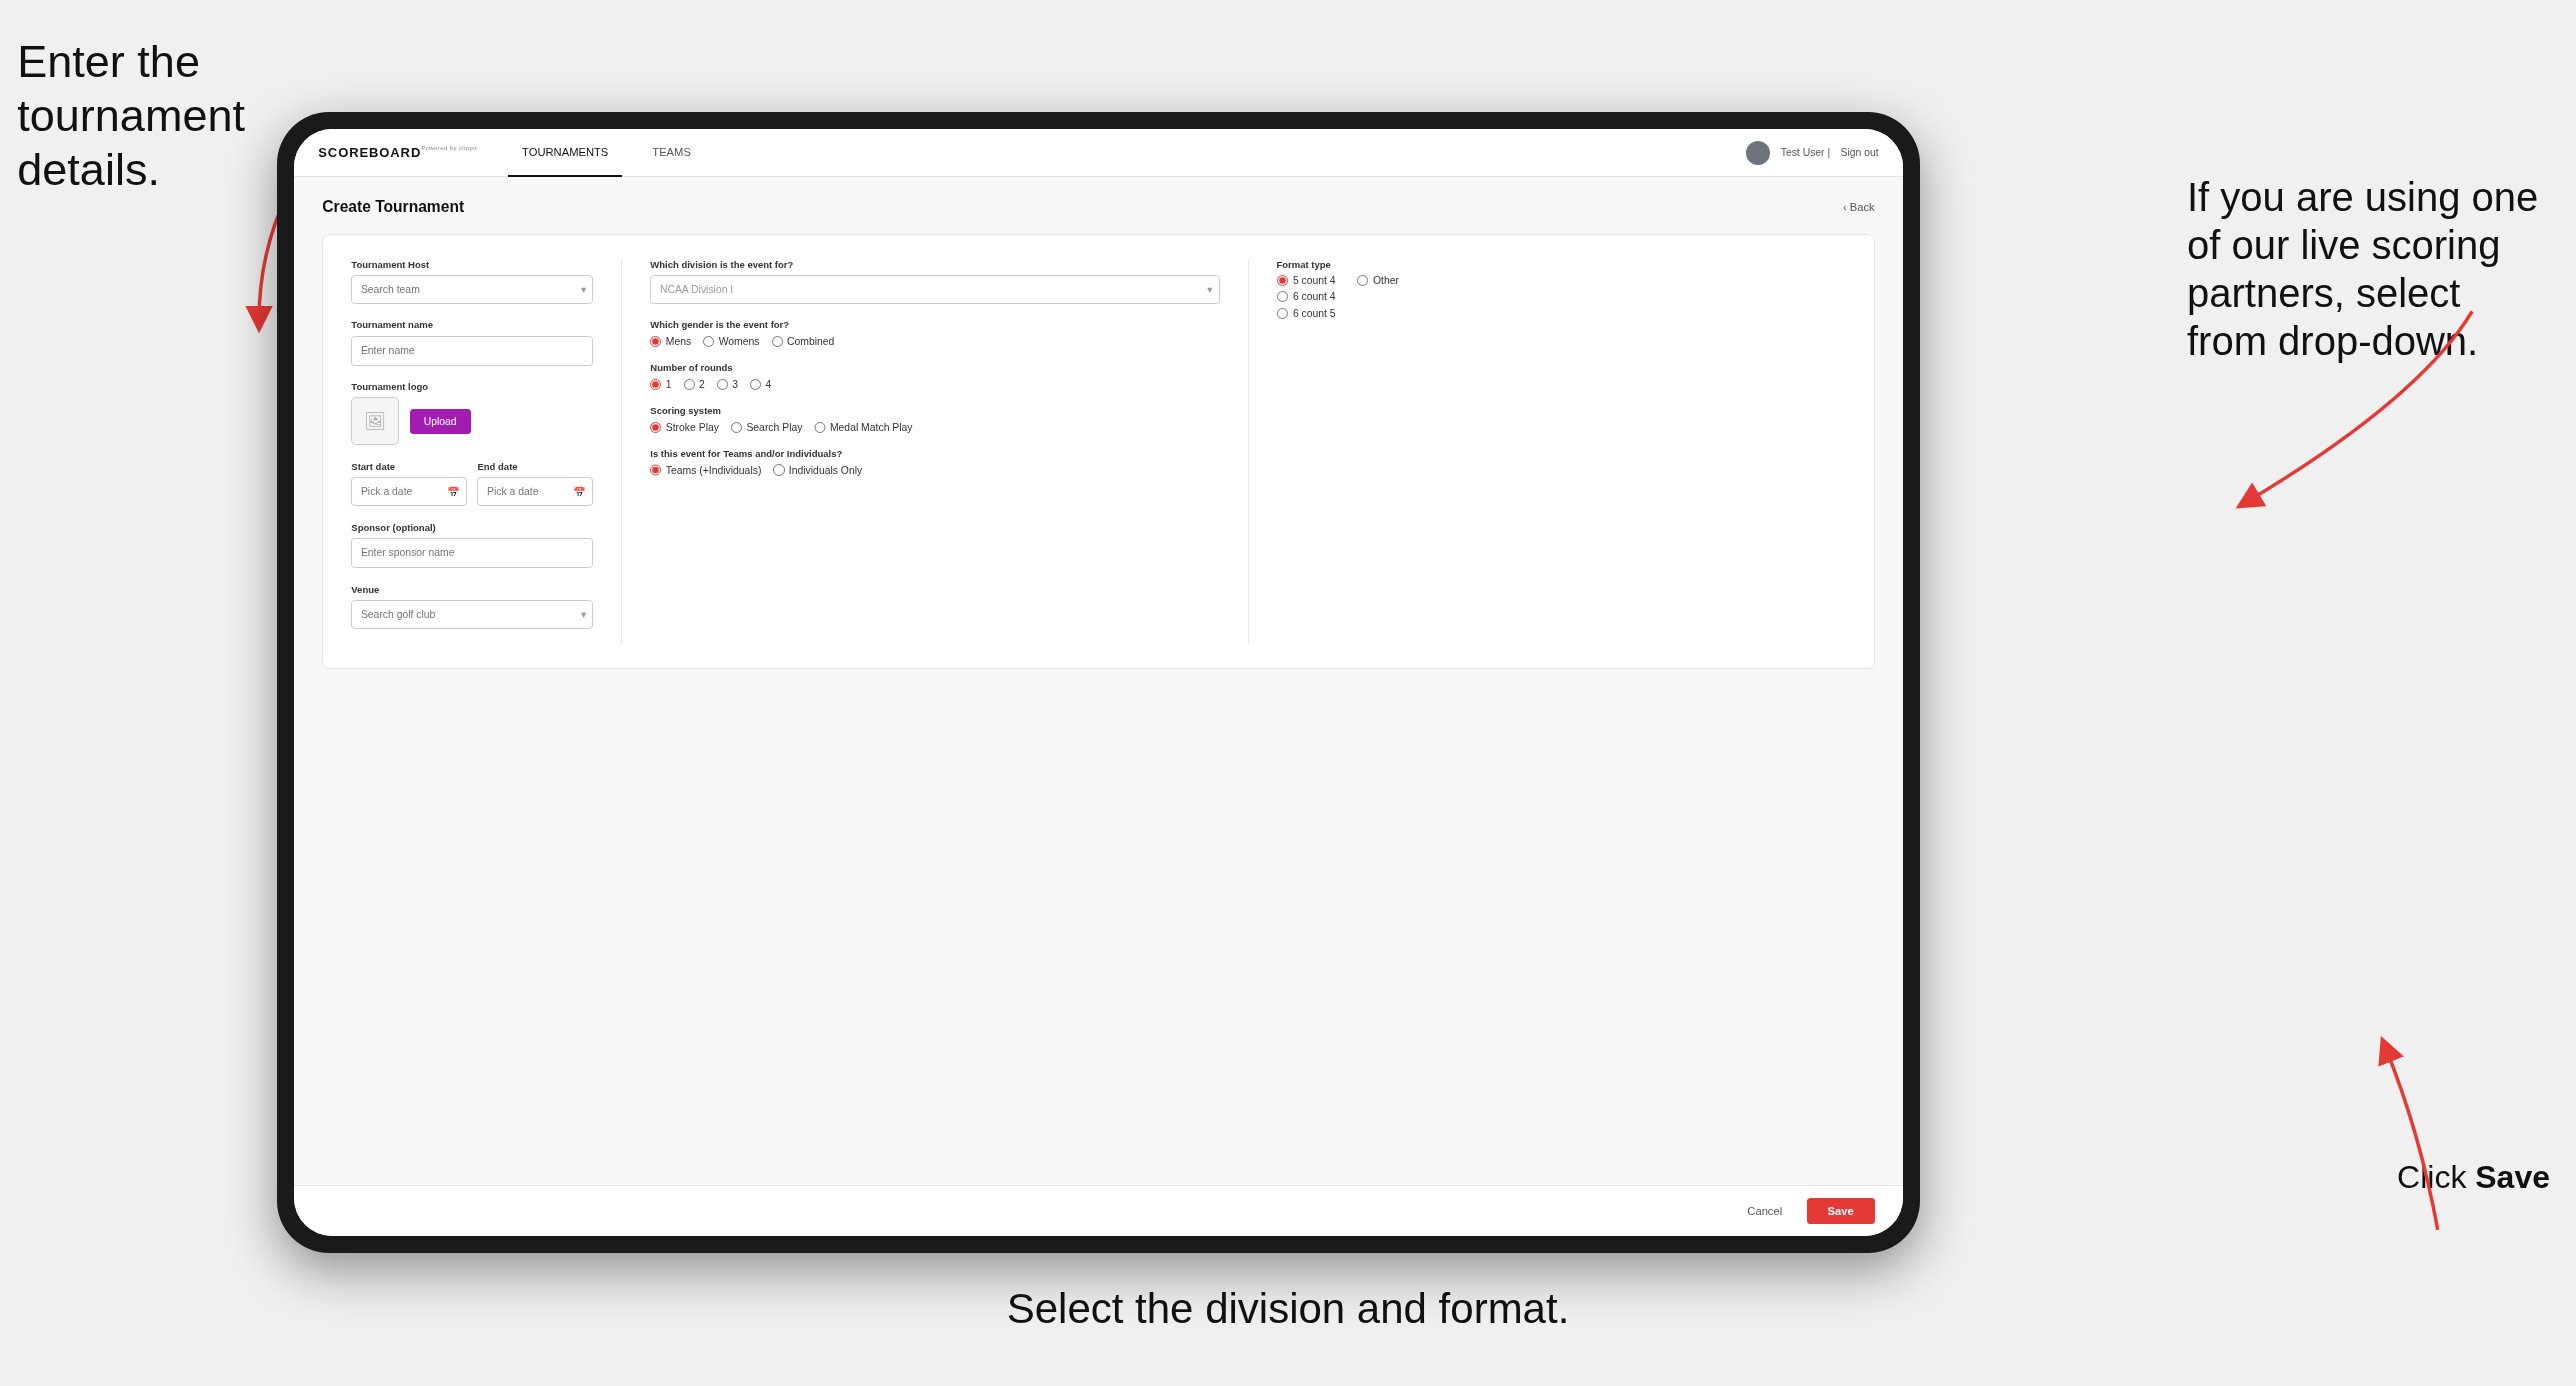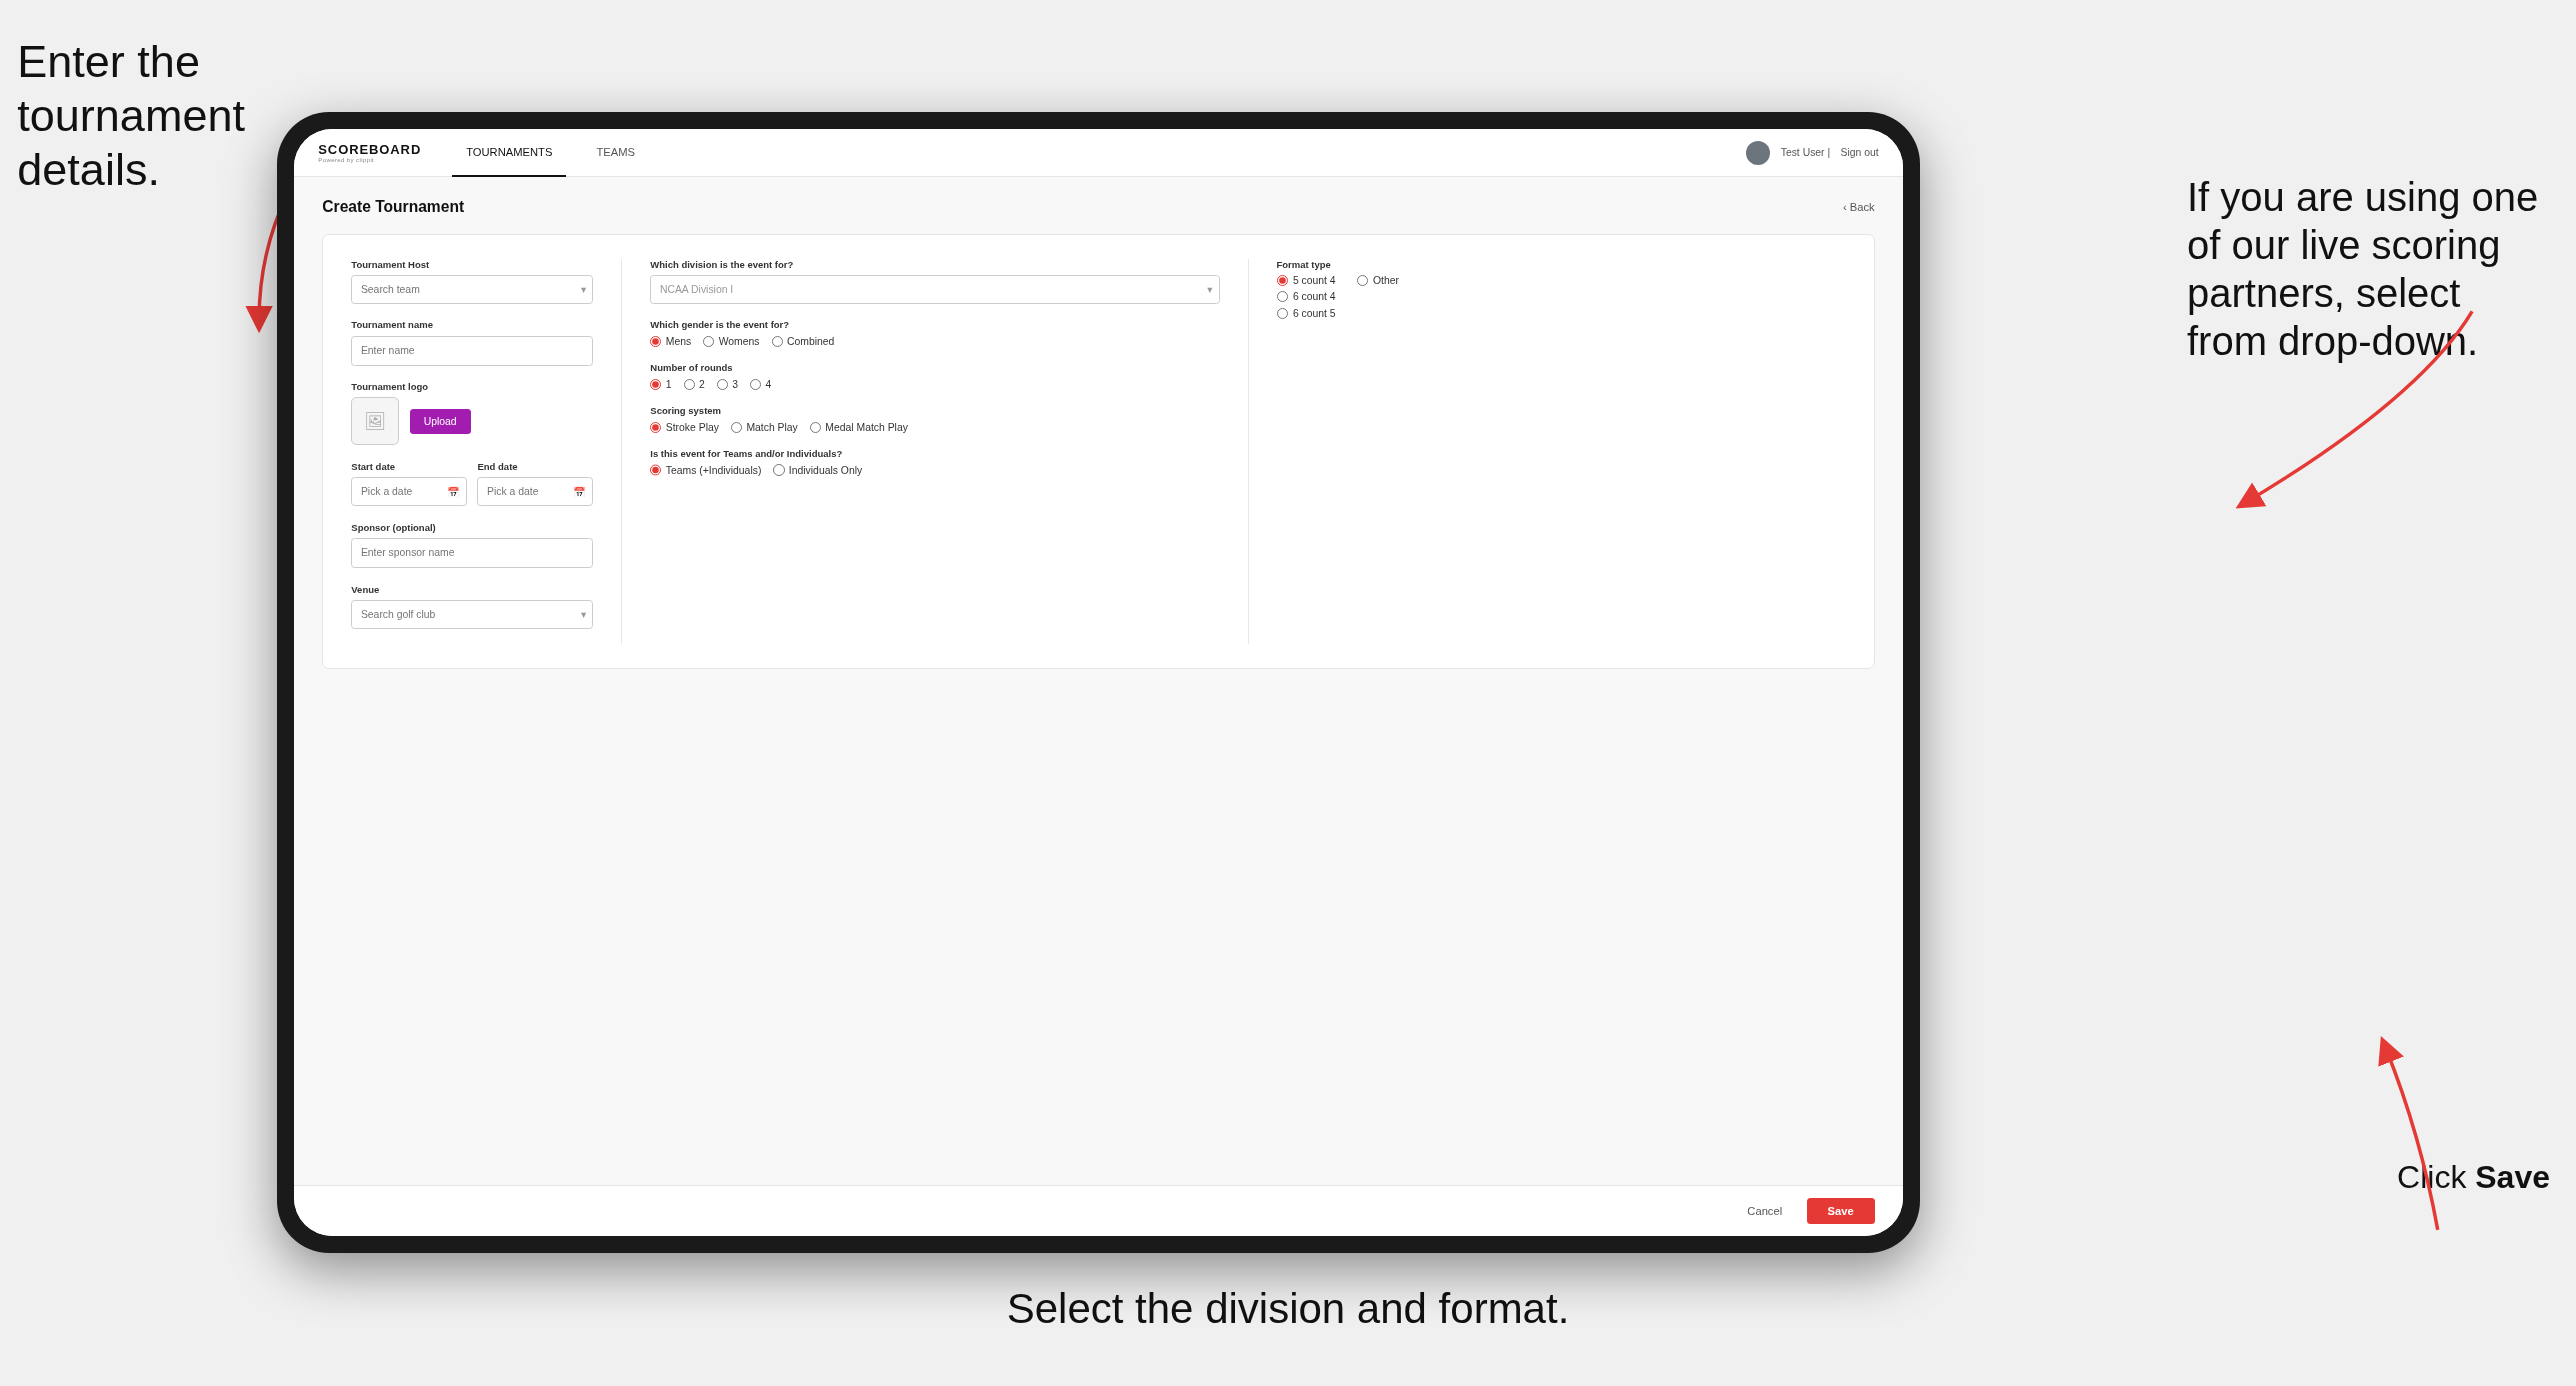--- a/index.html
+++ b/index.html
@@ -80,21 +80,21 @@
       display: flex;
       align-items: center;
       padding: 0 24px;
       height: 48px;
       background: #fff;
       border-bottom: 0.9px solid #e5e5e5;
       flex-shrink: 0;
     }
     .navbar-brand {
       display: flex;
-      flex-direction: column;
+      flex-direction: row;
       margin-right: 31px;
     }
     .brand-title {
       font-size: 13px;
       font-weight: 800;
       letter-spacing: 0.9px;
       color: #111;
       text-transform: uppercase;
     }
     .brand-subtitle {
@@ -596,21 +596,21 @@
 
             <div class="form-group">
               <label class="form-label">Scoring system</label>
               <div class="scoring-row radio-group">
                 <label class="radio-item">
                   <input type="radio" name="scoring" checked="" style="">
                   <span>Stroke Play</span>
                 </label>
                 <label class="radio-item">
                   <input type="radio" name="scoring" style="">
-                  <span>Match Play</span>
+                  <span>Search Play</span>
                 </label>
                 <label class="radio-item">
                   <input type="radio" name="scoring" style="">
                   <span>Medal Match Play</span>
                 </label>
               </div>
             </div>
 
             <div class="form-group">
               <label class="form-label">Is this event for Teams and/or Individuals?</label>

